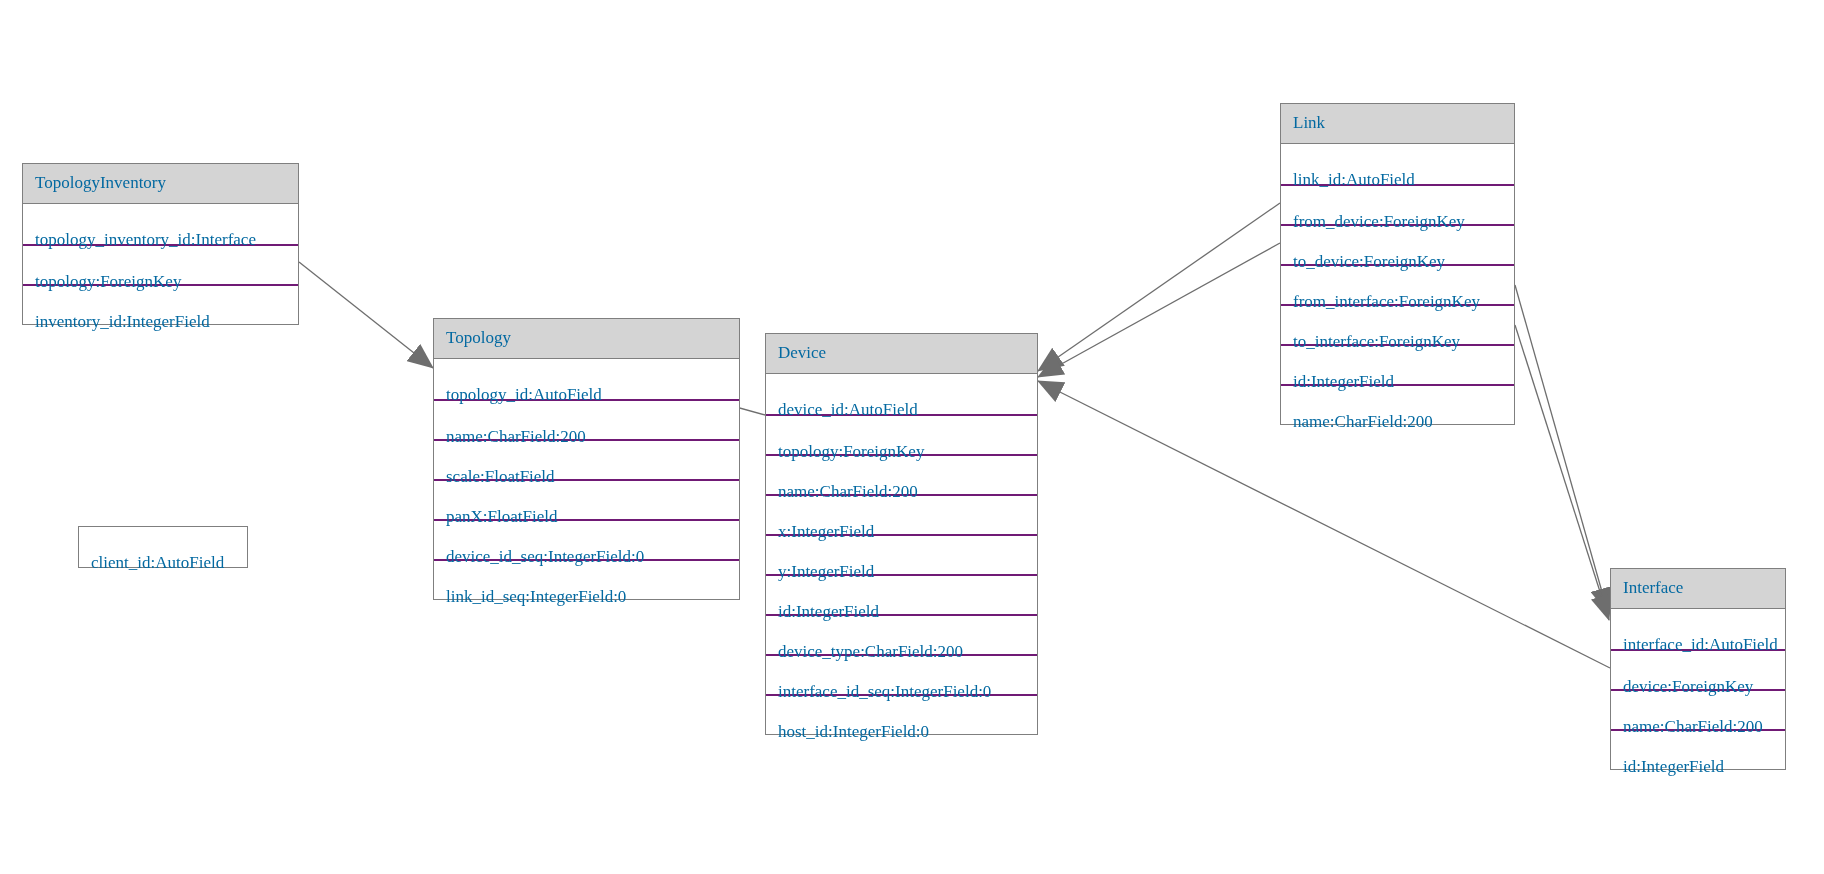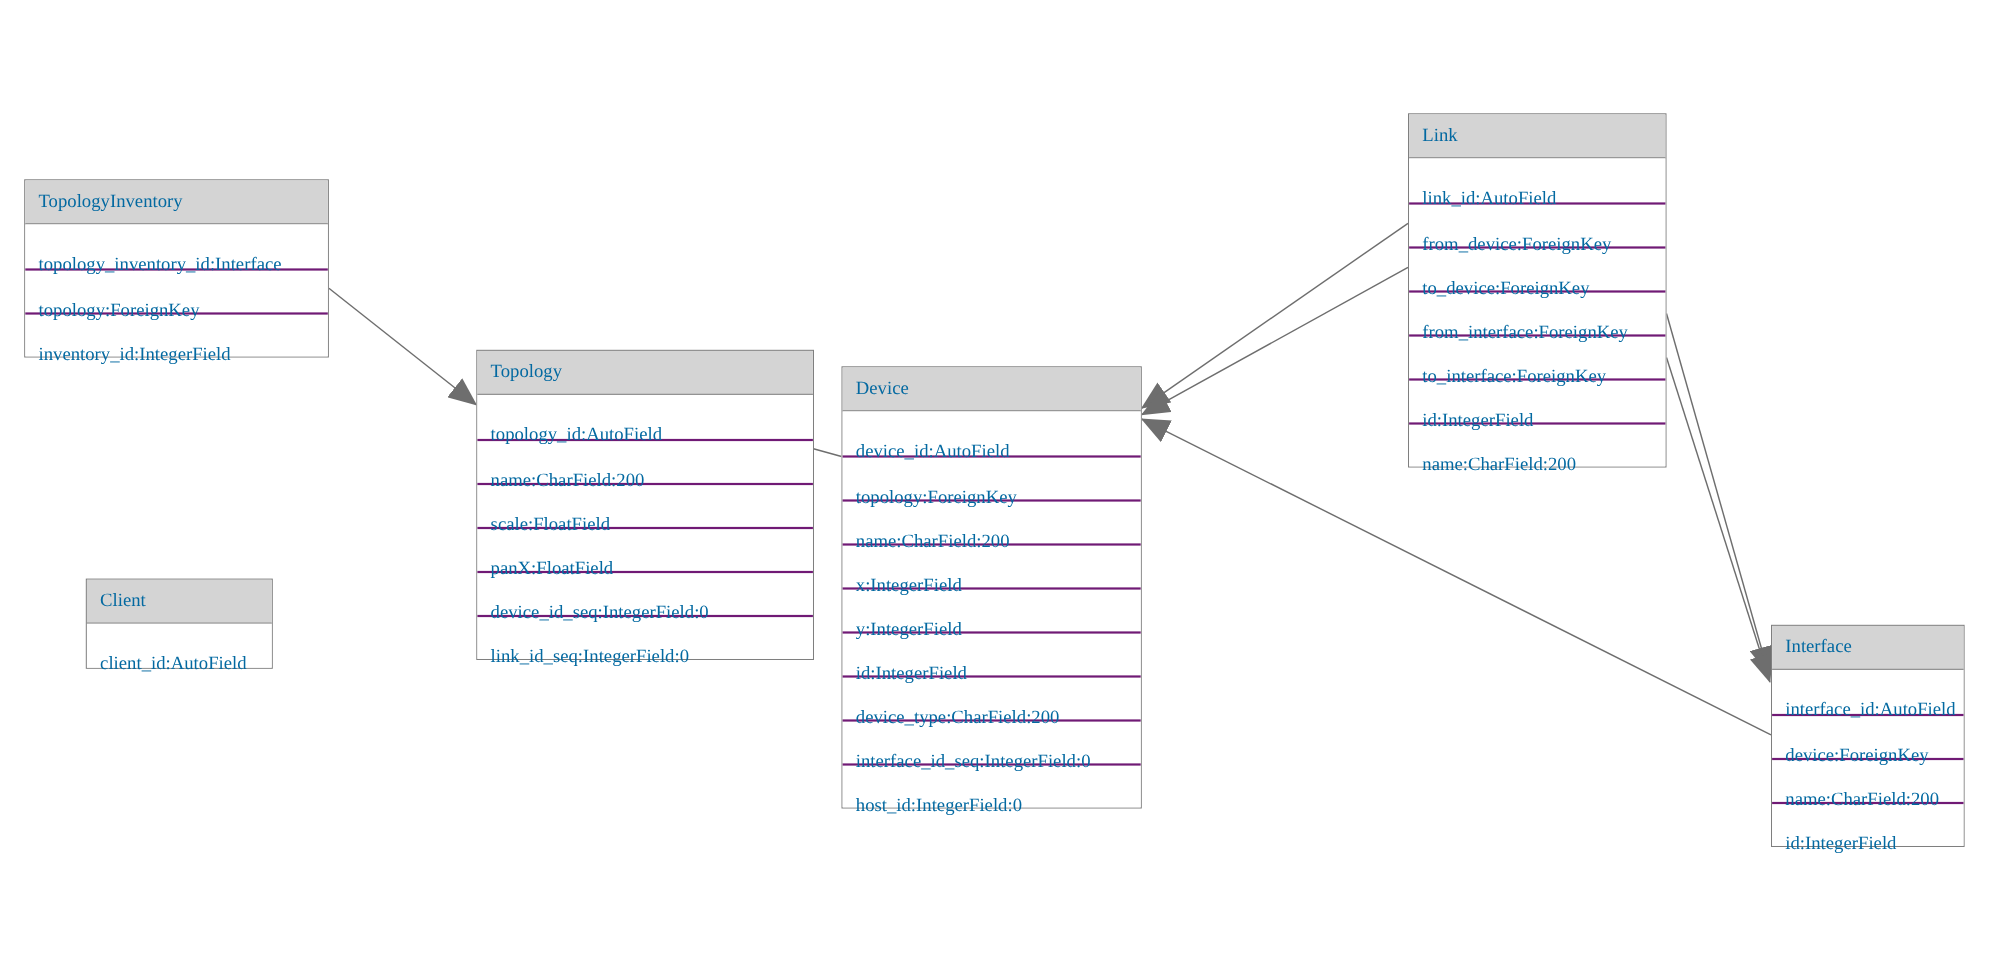--- a/index.html
+++ b/index.html
@@ -88,21 +88,20 @@
     <div class="th">Topology</div>
     <div class="tr">topology_id:AutoField</div>
     <div class="tr">name:CharField:200</div>
     <div class="tr">scale:FloatField</div>
     <div class="tr">panX:FloatField</div>
     <div class="tr">device_id_seq:IntegerField:0</div>
     <div class="tr">link_id_seq:IntegerField:0</div>
   </div>
 
   <div class="entity" id="t-client">
-    <div class="th">Client</div>
     <div class="tr">client_id:AutoField</div>
   </div>
 
   <div class="entity" id="t-device">
     <div class="th">Device</div>
     <div class="tr">device_id:AutoField</div>
     <div class="tr">topology:ForeignKey</div>
     <div class="tr">name:CharField:200</div>
     <div class="tr">x:IntegerField</div>
     <div class="tr">y:IntegerField</div>

